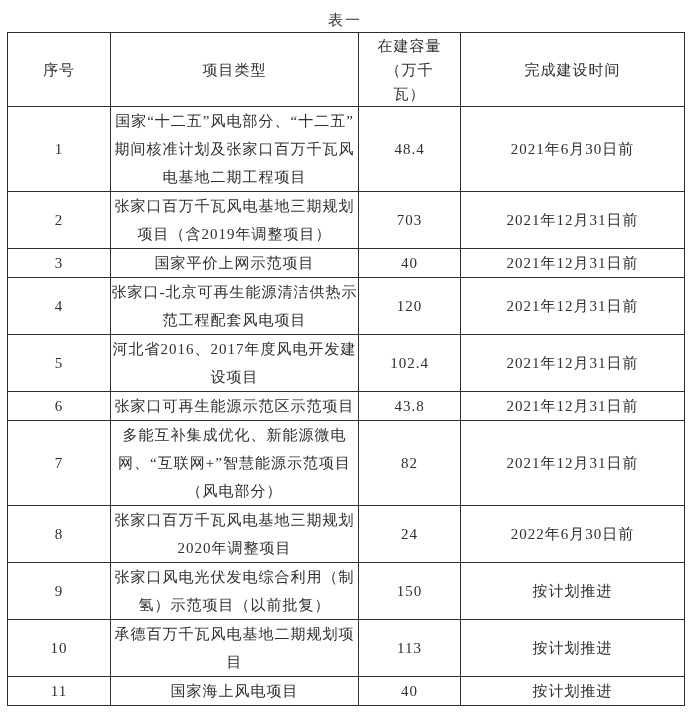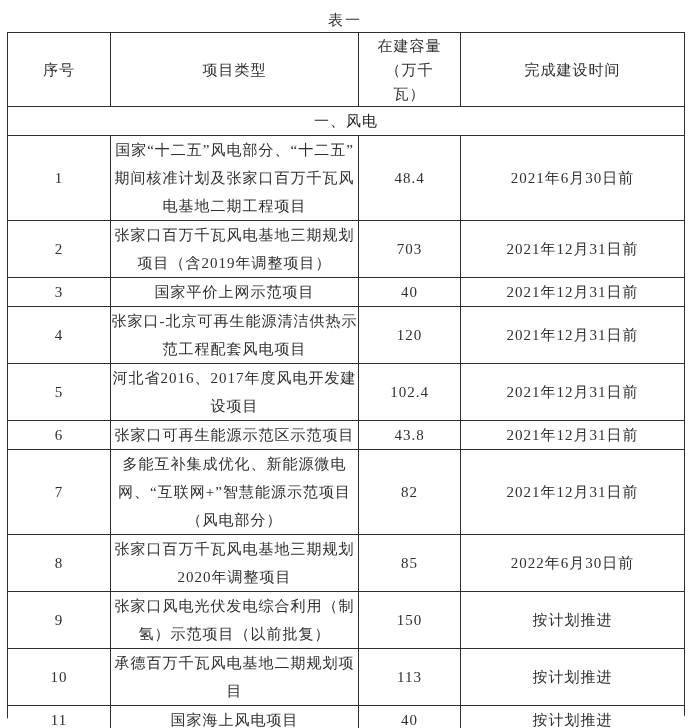--- a/index.html
+++ b/index.html
@@ -13,21 +13,20 @@
     height: 728px;
     overflow: hidden;
     background: var(--bg-color);
     font-family: "Liberation Serif", "DejaVu Serif", serif;
     color: var(--text-color);
   }
   .page {
     width: 690px;
     height: 728px;
     overflow: hidden;
-    border-radius: 29px;
   }
   .doc-title {
     padding-top: 8px;
     height: 32px;
     line-height: 24px;
     text-align: center;
     font-size: 15px;
     letter-spacing: 2px;
   }
   table.projects {
@@ -84,23 +83,20 @@
     </colgroup>
     <thead>
       <tr>
         <th>序号</th>
         <th>项目类型</th>
         <th>在建容量（万千瓦）</th>
         <th>完成建设时间</th>
       </tr>
     </thead>
     <tbody id="table-body">
-      <tr>
-        <td class="c-section" colspan="4">一、风电</td>
-      </tr>
 
       <tr>
           <td class="c-no">1</td>
           <td class="c-type">国家“十二五”风电部分、“十二五”期间核准计划及张家口百万千瓦风电基地二期工程项目</td>
           <td class="c-num">48.4</td>
           <td class="c-time">2021年6月30日前</td>
         </tr>
         <tr>
           <td class="c-no">2</td>
           <td class="c-type">张家口百万千瓦风电基地三期规划项目（含2019年调整项目）</td>
@@ -133,21 +129,21 @@
         </tr>
         <tr>
           <td class="c-no">7</td>
           <td class="c-type">多能互补集成优化、新能源微电网、“互联网+”智慧能源示范项目（风电部分）</td>
           <td class="c-num">82</td>
           <td class="c-time">2021年12月31日前</td>
         </tr>
         <tr>
           <td class="c-no">8</td>
           <td class="c-type">张家口百万千瓦风电基地三期规划2020年调整项目</td>
-          <td class="c-num">85</td>
+          <td class="c-num">24</td>
           <td class="c-time">2022年6月30日前</td>
         </tr>
         <tr>
           <td class="c-no">9</td>
           <td class="c-type">张家口风电光伏发电综合利用（制氢）示范项目（以前批复）</td>
           <td class="c-num">150</td>
           <td class="c-time">按计划推进</td>
         </tr>
         <tr>
           <td class="c-no">10</td>

